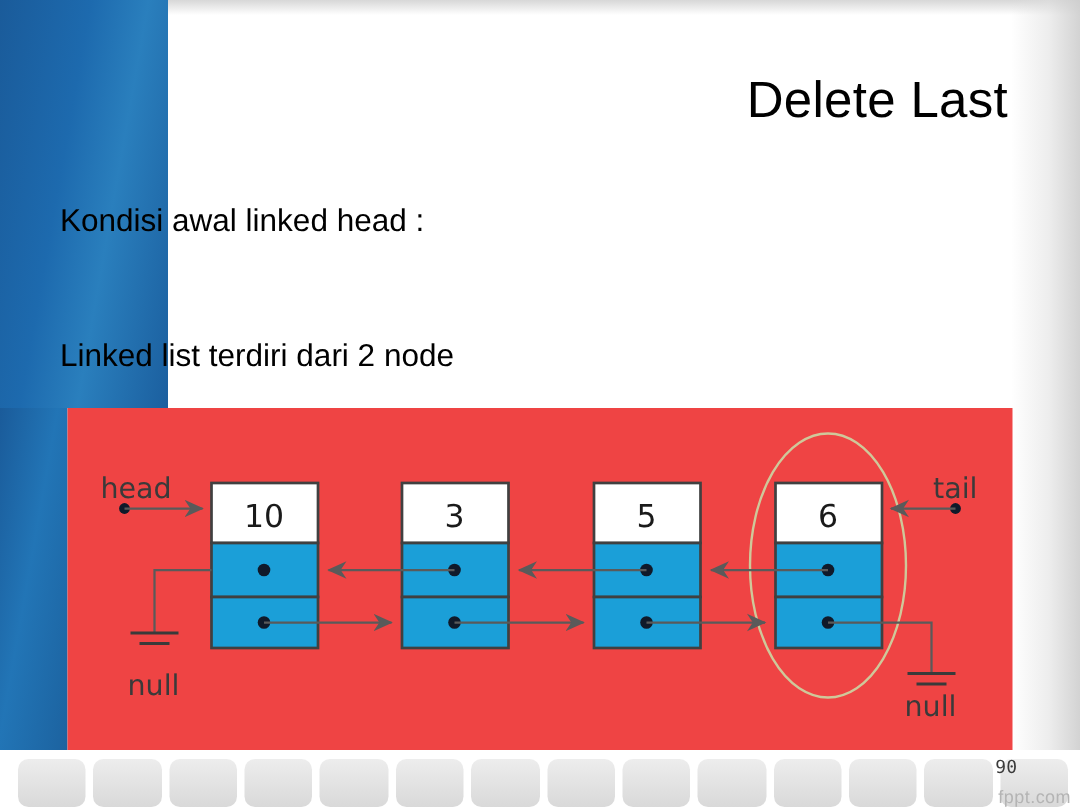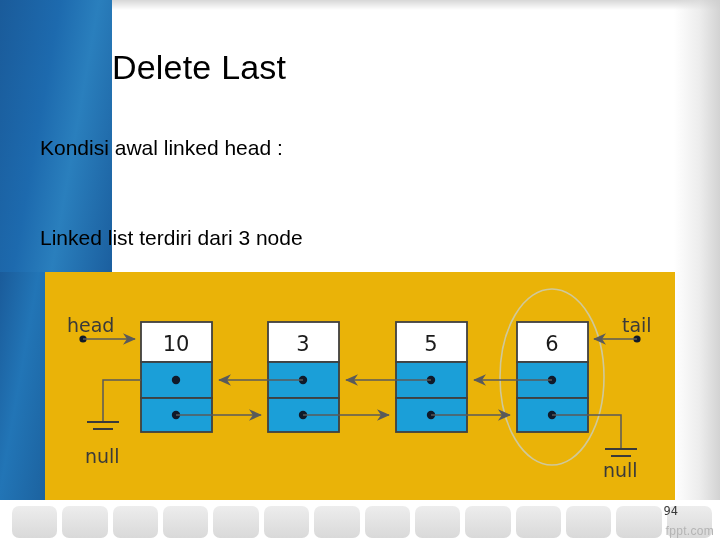--- a/index.html
+++ b/index.html
@@ -19,29 +19,29 @@
   
   .band-top{position:absolute;left:0;top:0;width:112px;height:272px;
      background:linear-gradient(100deg,#1a5b9a 0%,#1d6aae 38%,#2a7fbd 62%,#1b5f9f 100%);}
   .band-bot{position:absolute;left:0;top:272px;width:45px;height:232px;
      background:linear-gradient(100deg,#1a5b9a 0%,#2275b6 45%,#1c629f 100%);}
   .band-foot{position:absolute;left:0;top:504px;width:8px;height:36px;
      background:linear-gradient(to bottom,#1d6aae,#16538e);}
 
   
   .title{position:absolute;left:112px;top:48px;width:560px;
-     text-align:left;font-size:34px;color:#000;letter-spacing:.2px;
+     text-align:right;font-size:34px;color:#000;letter-spacing:.2px;
      white-space:nowrap;}
 
   
   .line1{position:absolute;left:40px;top:136px;font-size:21px;color:#000;white-space:nowrap;}
   .line2{position:absolute;left:40px;top:226px;font-size:21px;color:#000;white-space:nowrap;}
 
   
-  .plate{position:absolute;left:45px;top:272px;width:630px;height:232px;background:#eab308;}
+  .plate{position:absolute;left:45px;top:272px;width:630px;height:232px;background:#ef4444;}
   .fig{position:absolute;left:0;top:0;width:630px;height:232px;}
 
   
   .footer{position:absolute;left:0;bottom:0;width:720px;height:40px;background:#ffffff;}
   .fsquares{position:absolute;left:12px;bottom:2px;width:700px;height:34px;
      display:flex;gap:5px;align-items:flex-end;}
   .fsq{flex:1 1 0;height:32px;border-radius:7px;
      background:linear-gradient(to bottom,#ededed 0%,#e4e4e4 45%,#d9d9d9 100%);}
   .pagenum{position:absolute;right:42px;bottom:22px;font-size:12px;color:#3a3a3a;
      font-family:"DejaVu Sans Mono","Liberation Mono",monospace;}
@@ -54,21 +54,21 @@
 
   <div class="band-top"></div>
   <div class="band-bot"></div>
   <div class="band-foot"></div>
 
   <div class="edge-top"></div>
   <div class="edge-right"></div>
 
   <div class="title">Delete Last</div>
   <div class="line1">Kondisi awal linked head :</div>
-  <div class="line2">Linked list terdiri dari 3 node</div>
+  <div class="line2">Linked list terdiri dari 2 node</div>
 
   <div class="plate">
     <svg class="fig" viewBox="0 0 630 232">
       <defs>
         <marker id="ar" markerWidth="9" markerHeight="9" refX="8" refY="4.5" orient="auto">
           <path d="M0,0.6 L8.6,4.5 L0,8.4 L2.6,4.5 Z" fill="#5a5a5a"></path>
         </marker>
       </defs>
 
       <ellipse cx="507" cy="105" rx="52" ry="88" fill="none" stroke="#cfc89a" stroke-width="1.6"></ellipse>
@@ -159,17 +159,17 @@
       <div class="fsq"></div>
       <div class="fsq"></div>
       <div class="fsq"></div>
       <div class="fsq"></div>
       <div class="fsq"></div>
       <div class="fsq"></div>
       <div class="fsq"></div>
       <div class="fsq"></div>
       <div class="fsq"></div>
     </div>
-    <div class="pagenum">94</div>
+    <div class="pagenum">90</div>
     <div class="wm">fppt.com</div>
   </div>
 
 </div>
 
 </body></html>

